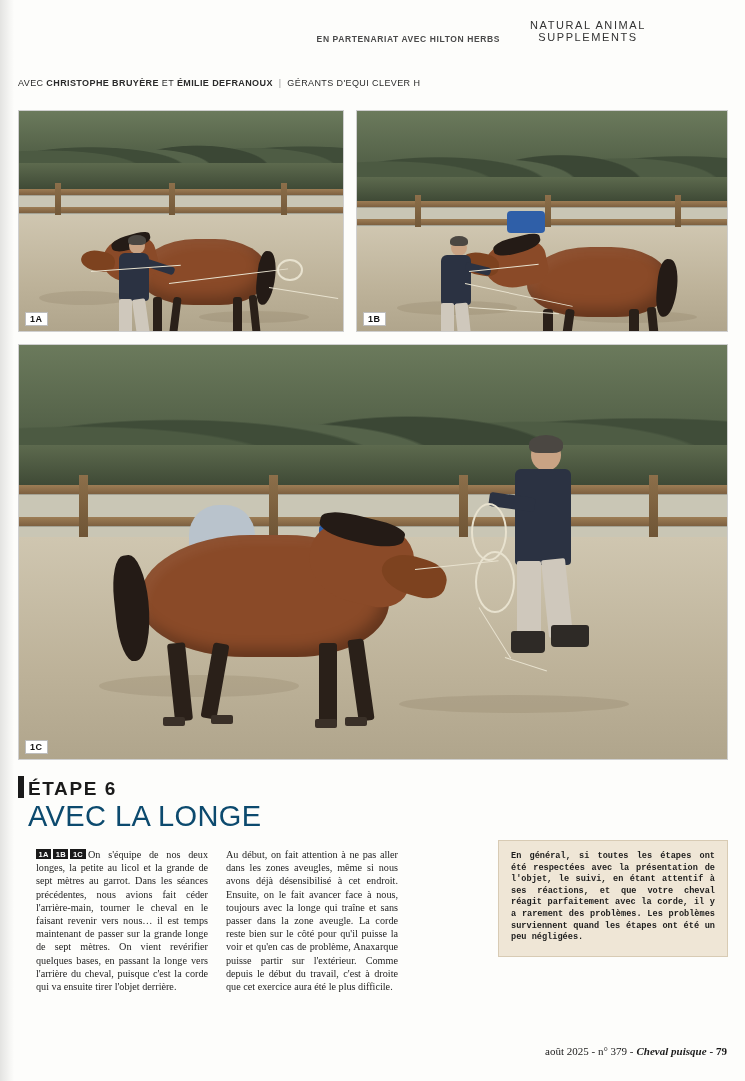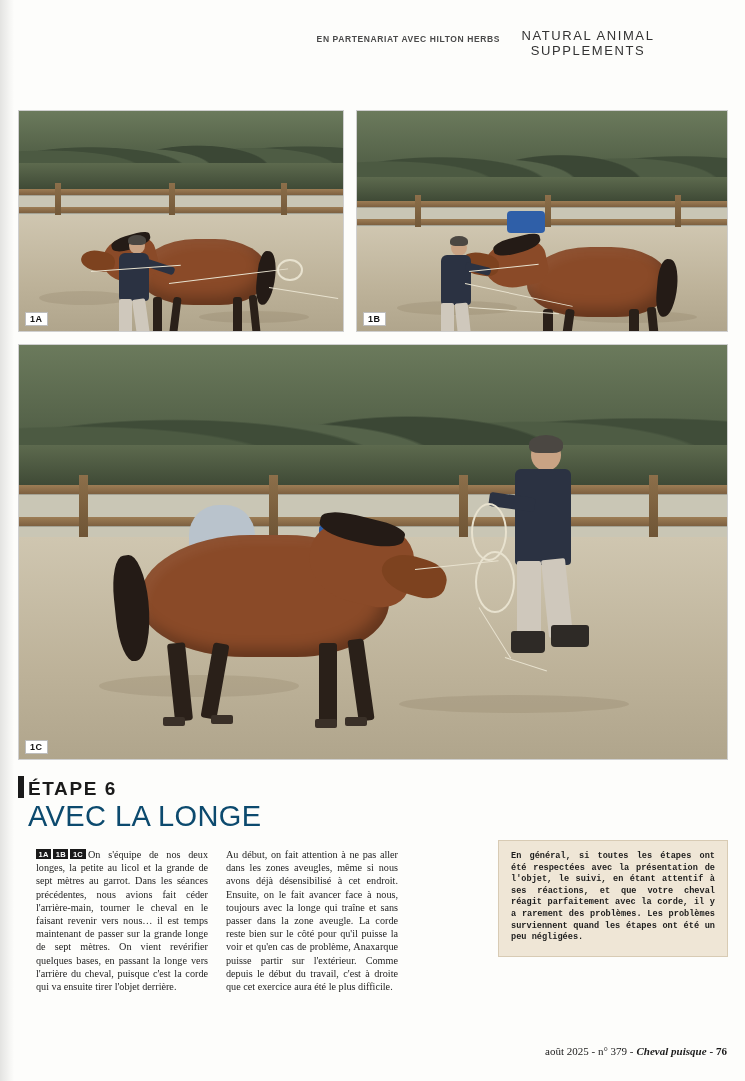--- a/index.html
+++ b/index.html
@@ -47,24 +47,24 @@
   }
   .brand-name {
     font-family: "Liberation Serif", serif;
     font-size: 25px;
     font-weight: 700;
     letter-spacing: 1.2px;
     color: #111;
     line-height: 1;
   }
   .brand-sub {
-    font-size: 13px;
+    font-size: 11px;
     letter-spacing: 1.6px;
     color: #333;
-    margin-top: 12px;
+    margin-top: 3px;
     text-transform: uppercase;
   }
 
   
   .credits {
     position: absolute;
     left: 18px;
     top: 78px;
     font-size: 9px;
     letter-spacing: 0.4px;
@@ -356,20 +356,28 @@
 
 <div class="page">
 
   <div class="header">
     <div class="partner-line">EN PARTENARIAT AVEC HILTON HERBS</div>
     <div class="brand">
       <div class="brand-sub">NATURAL ANIMAL SUPPLEMENTS</div>
     </div>
   </div>
 
+  <div class="credits">
+    <span>AVEC</span>
+    <span class="b">CHRISTOPHE BRUYÈRE</span>
+    <span>ET</span>
+    <span class="b">ÉMILIE DEFRANOUX</span>
+    <span class="sep">|</span>
+    <span>GÉRANTS D'EQUI CLEVER H</span>
+  </div>
 
   <div class="photo" id="photo-1a">
     <div class="sky" style="height:42px"></div>
     <div class="treeline" style="top:0px;height:58px"></div>
     <div class="hedge" style="top:52px;height:26px"></div>
     <div class="fence-rail" style="top:78px;height:6px"></div>
     <div class="fence-rail" style="top:96px;height:6px"></div>
     <div class="fence-post" style="left:36px;top:72px;width:6px;height:40px"></div>
     <div class="fence-post" style="left:150px;top:72px;width:6px;height:40px"></div>
     <div class="fence-post" style="left:262px;top:72px;width:6px;height:40px"></div>
@@ -517,17 +525,17 @@
   <div class="col col-1-indent" id="col-1">On s'équipe de nos deux longes, la petite au licol et la grande de sept mètres au garrot. Dans les séances précédentes, nous avions fait céder l'arrière-main, tourner le cheval en le faisant revenir vers nous… il est temps maintenant de passer sur la grande longe de sept mètres. On vient revérifier quelques bases, en passant la longe vers l'arrière du cheval, puisque c'est la corde qui va ensuite tirer l'objet derrière.</div>
   <div class="col" id="col-2">Au début, on fait attention à ne pas aller dans les zones aveugles, même si nous avons déjà désensibilisé à cet endroit. Ensuite, on le fait avancer face à nous, toujours avec la longe qui traîne et sans passer dans la zone aveugle. La corde reste bien sur le côté pour qu'il puisse la voir et qu'en cas de problème, Anaxarque puisse partir sur l'extérieur. Comme depuis le début du travail, c'est à droite que cet exercice aura été le plus difficile.</div>
 
   <div class="coach">
     <div class="coach-body">En général, si toutes les étapes ont été respectées avec la présentation de l'objet, le suivi, en étant attentif à ses réactions, et que votre cheval réagit parfaitement avec la corde, il y a rarement des problèmes. Les problèmes surviennent quand les étapes ont été un peu négligées.</div>
   </div>
 
   <div class="footer">
     <span class="issue">août 2025 - n° 379 -</span>
     <span class="mag">Cheval puisque</span>
-    <span class="pg">- 76</span>
+    <span class="pg">- 79</span>
   </div>
 
   <div class="edge-shadow"></div>
 </div>
 
 </body></html>

